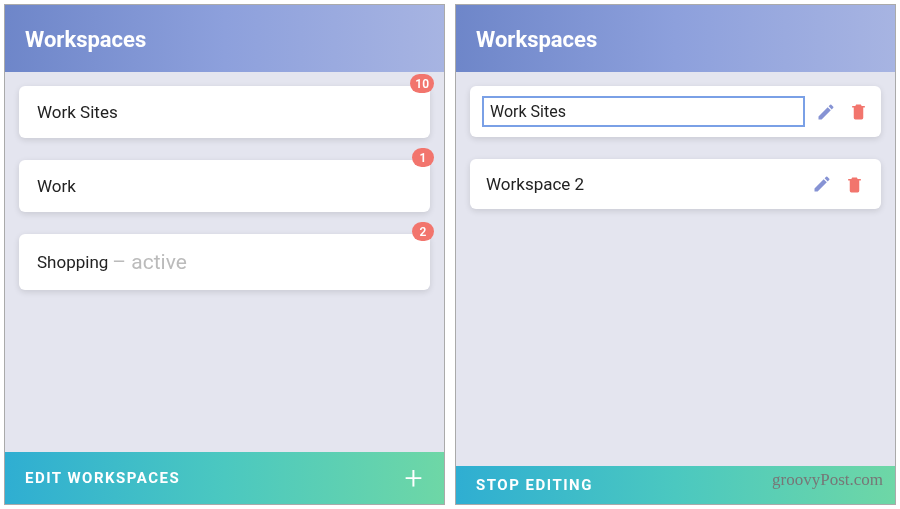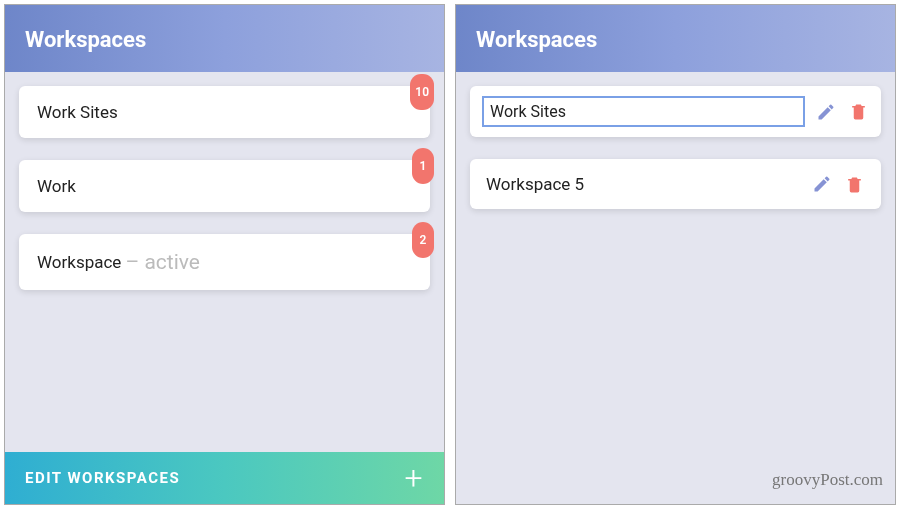--- a/index.html
+++ b/index.html
@@ -56,21 +56,21 @@
     }
     .badge {
       position: absolute;
       top: -12px;
       right: -4px;
       background: #f2756d;
       color: #fff;
       font-size: 12px;
       font-weight: 600;
       min-width: 22px;
-      height: 36px;
+      height: 19px;
       border-radius: 11px;
       display: flex;
       align-items: center;
       justify-content: center;
       padding: 0 5px;
     }
     .footer {
       background: linear-gradient(to right, #2faed2, #4bc8c0, #6ed7a6);
       color: #fff;
       padding: 10px 20px;
@@ -146,21 +146,21 @@
       <span class="card-label">Work Sites</span>
       <span class="badge">10</span>
     </div>
 
     <div class="card">
       <span class="card-label">Work</span>
       <span class="badge">1</span>
     </div>
 
     <div class="card">
-      <span class="card-label">Workspace</span>
+      <span class="card-label">Shopping</span>
       <span class="active-tag"> – active</span>
       <span class="badge">2</span>
     </div>
 
   </div>
   <div class="footer">
     <span>EDIT WORKSPACES</span>
     <span class="plus-icon">+</span>
   </div>
 </div>
@@ -179,28 +179,31 @@
           </svg>
       </span>
       <span class="icon-btn trash-icon">
         <svg viewBox="0 0 24 24">
             <path d="M6 7h12v13a2 2 0 0 1-2 2H8a2 2 0 0 1-2-2V7zm3-4h6l1 2h4v2H4V5h4l1-2z"></path>
           </svg>
       </span>
     </div>
 
     <div class="edit-card">
-      <span class="name-input plain">Workspace 5</span>
+      <span class="name-input plain">Workspace 2</span>
       <span class="icon-btn pencil-icon">
         <svg viewBox="0 0 24 24">
             <path d="M3 17.25V21h3.75l11-11.03-3.75-3.75L3 17.25zM20.71 7.04a1 1 0 0 0 0-1.41l-2.34-2.34a1 1 0 0 0-1.41 0l-1.83 1.83 3.75 3.75 1.83-1.83z"></path>
           </svg>
       </span>
       <span class="icon-btn trash-icon">
         <svg viewBox="0 0 24 24">
             <path d="M6 7h12v13a2 2 0 0 1-2 2H8a2 2 0 0 1-2-2V7zm3-4h6l1 2h4v2H4V5h4l1-2z"></path>
           </svg>
       </span>
     </div>
 
+  </div>
+  <div class="footer">
+    <span>STOP EDITING</span>
   </div>
   <div class="watermark">groovyPost.com</div>
 </div>
 
 </body></html>

